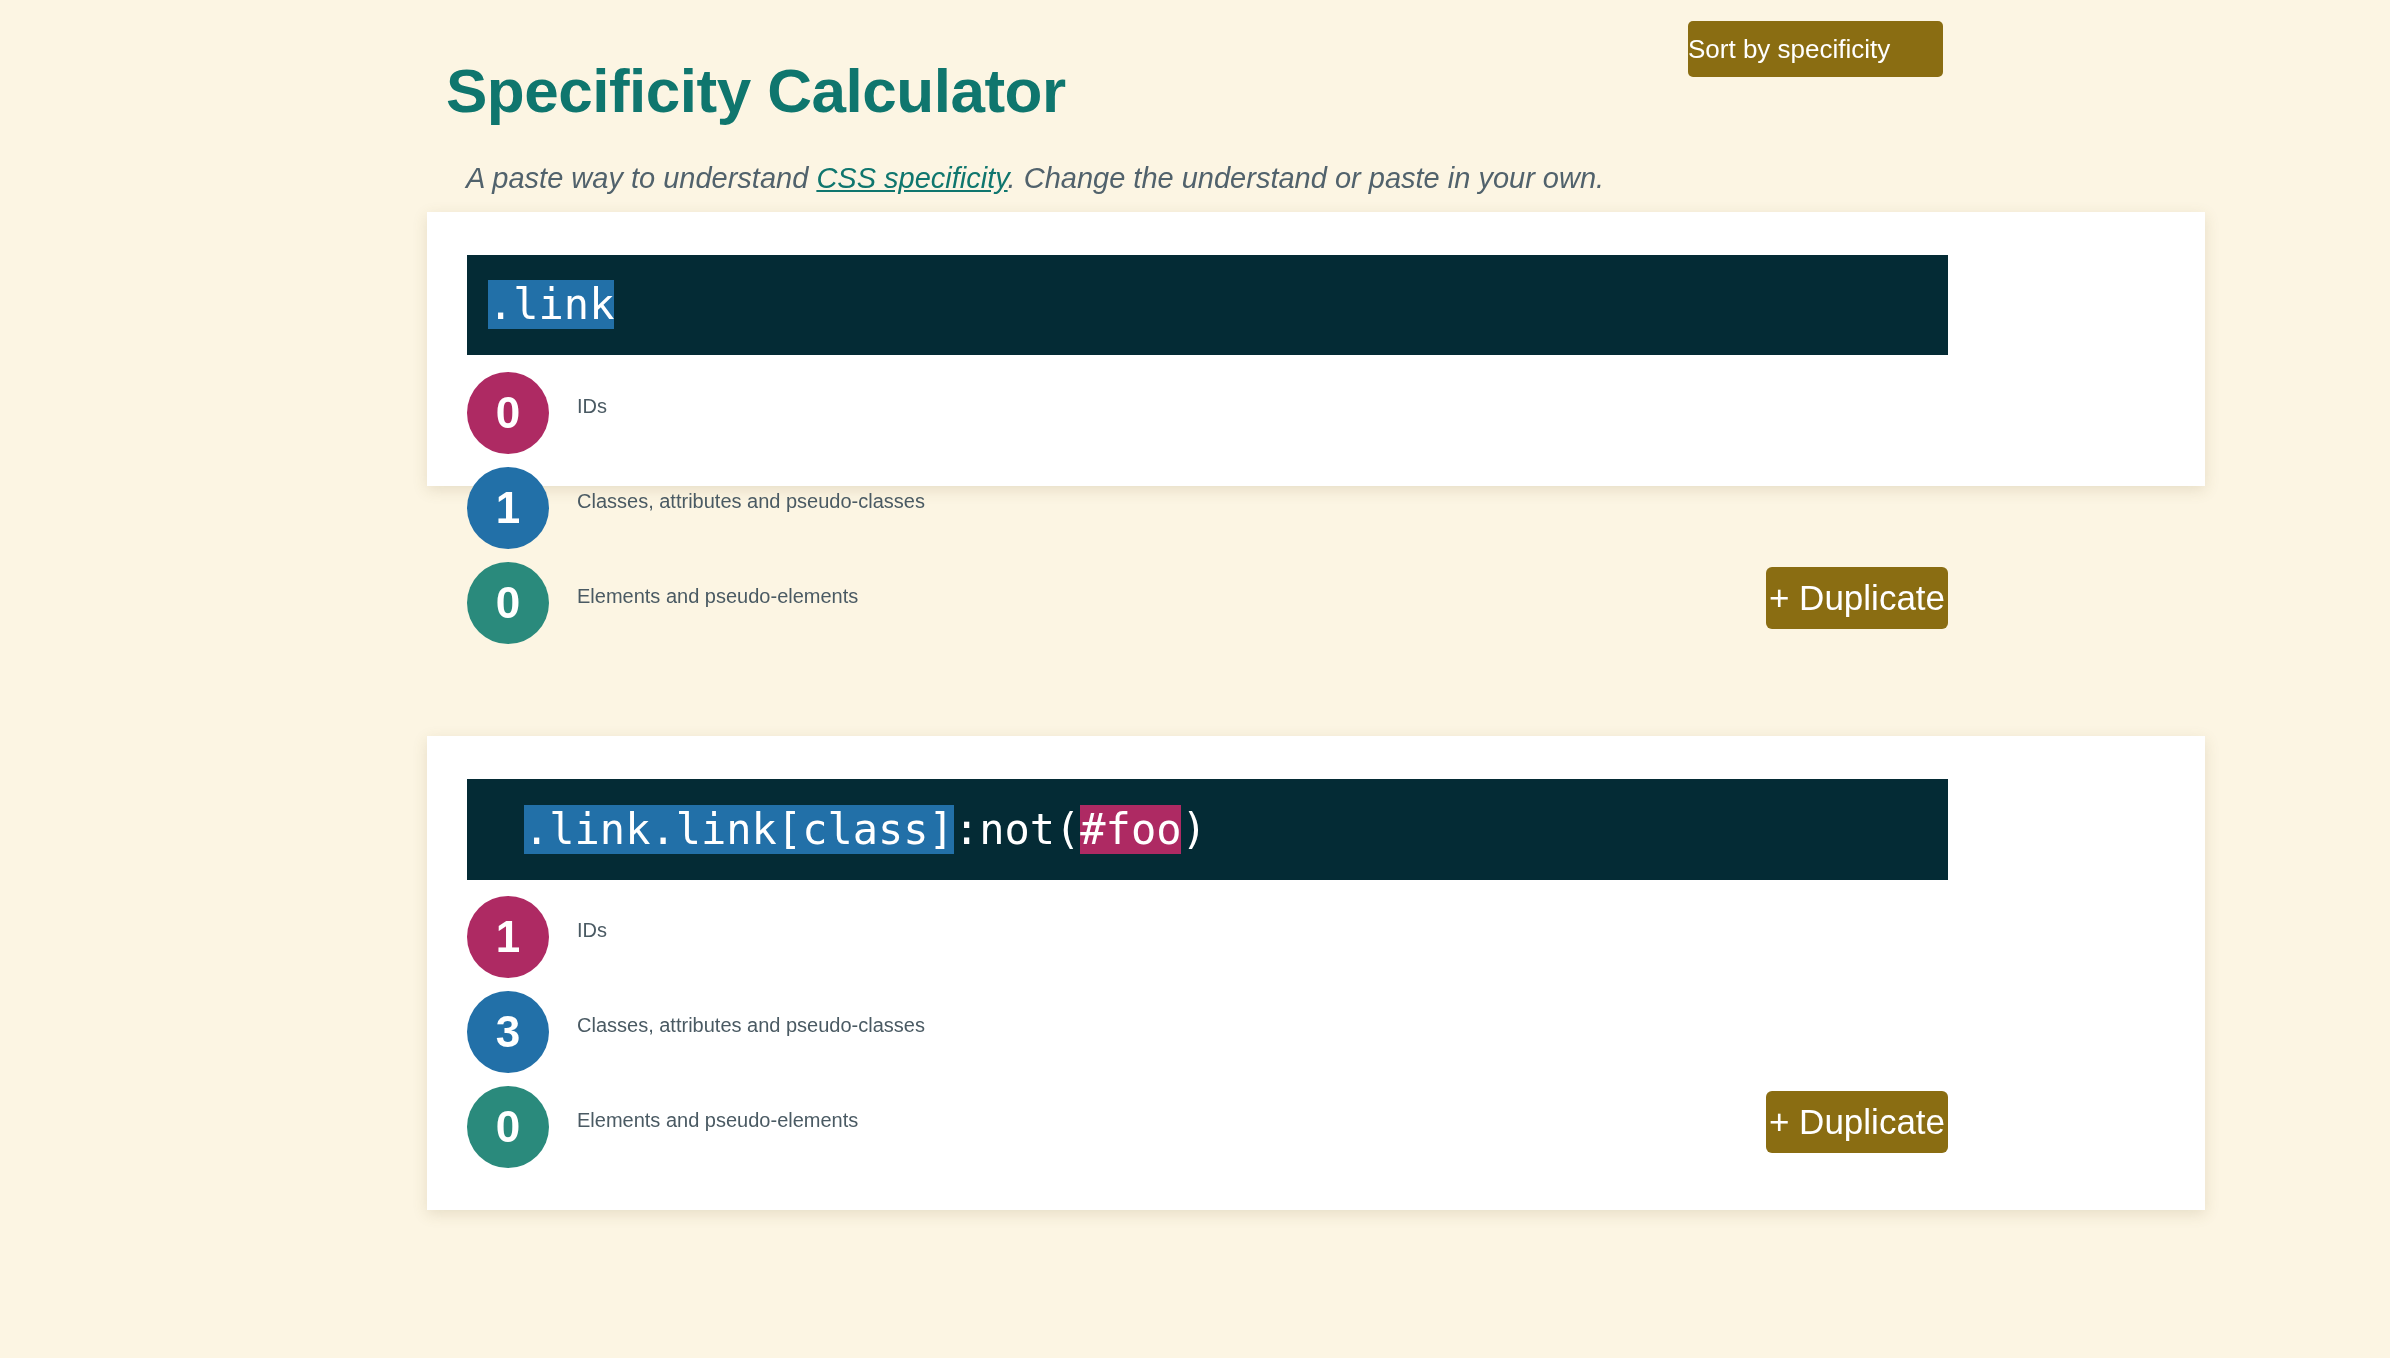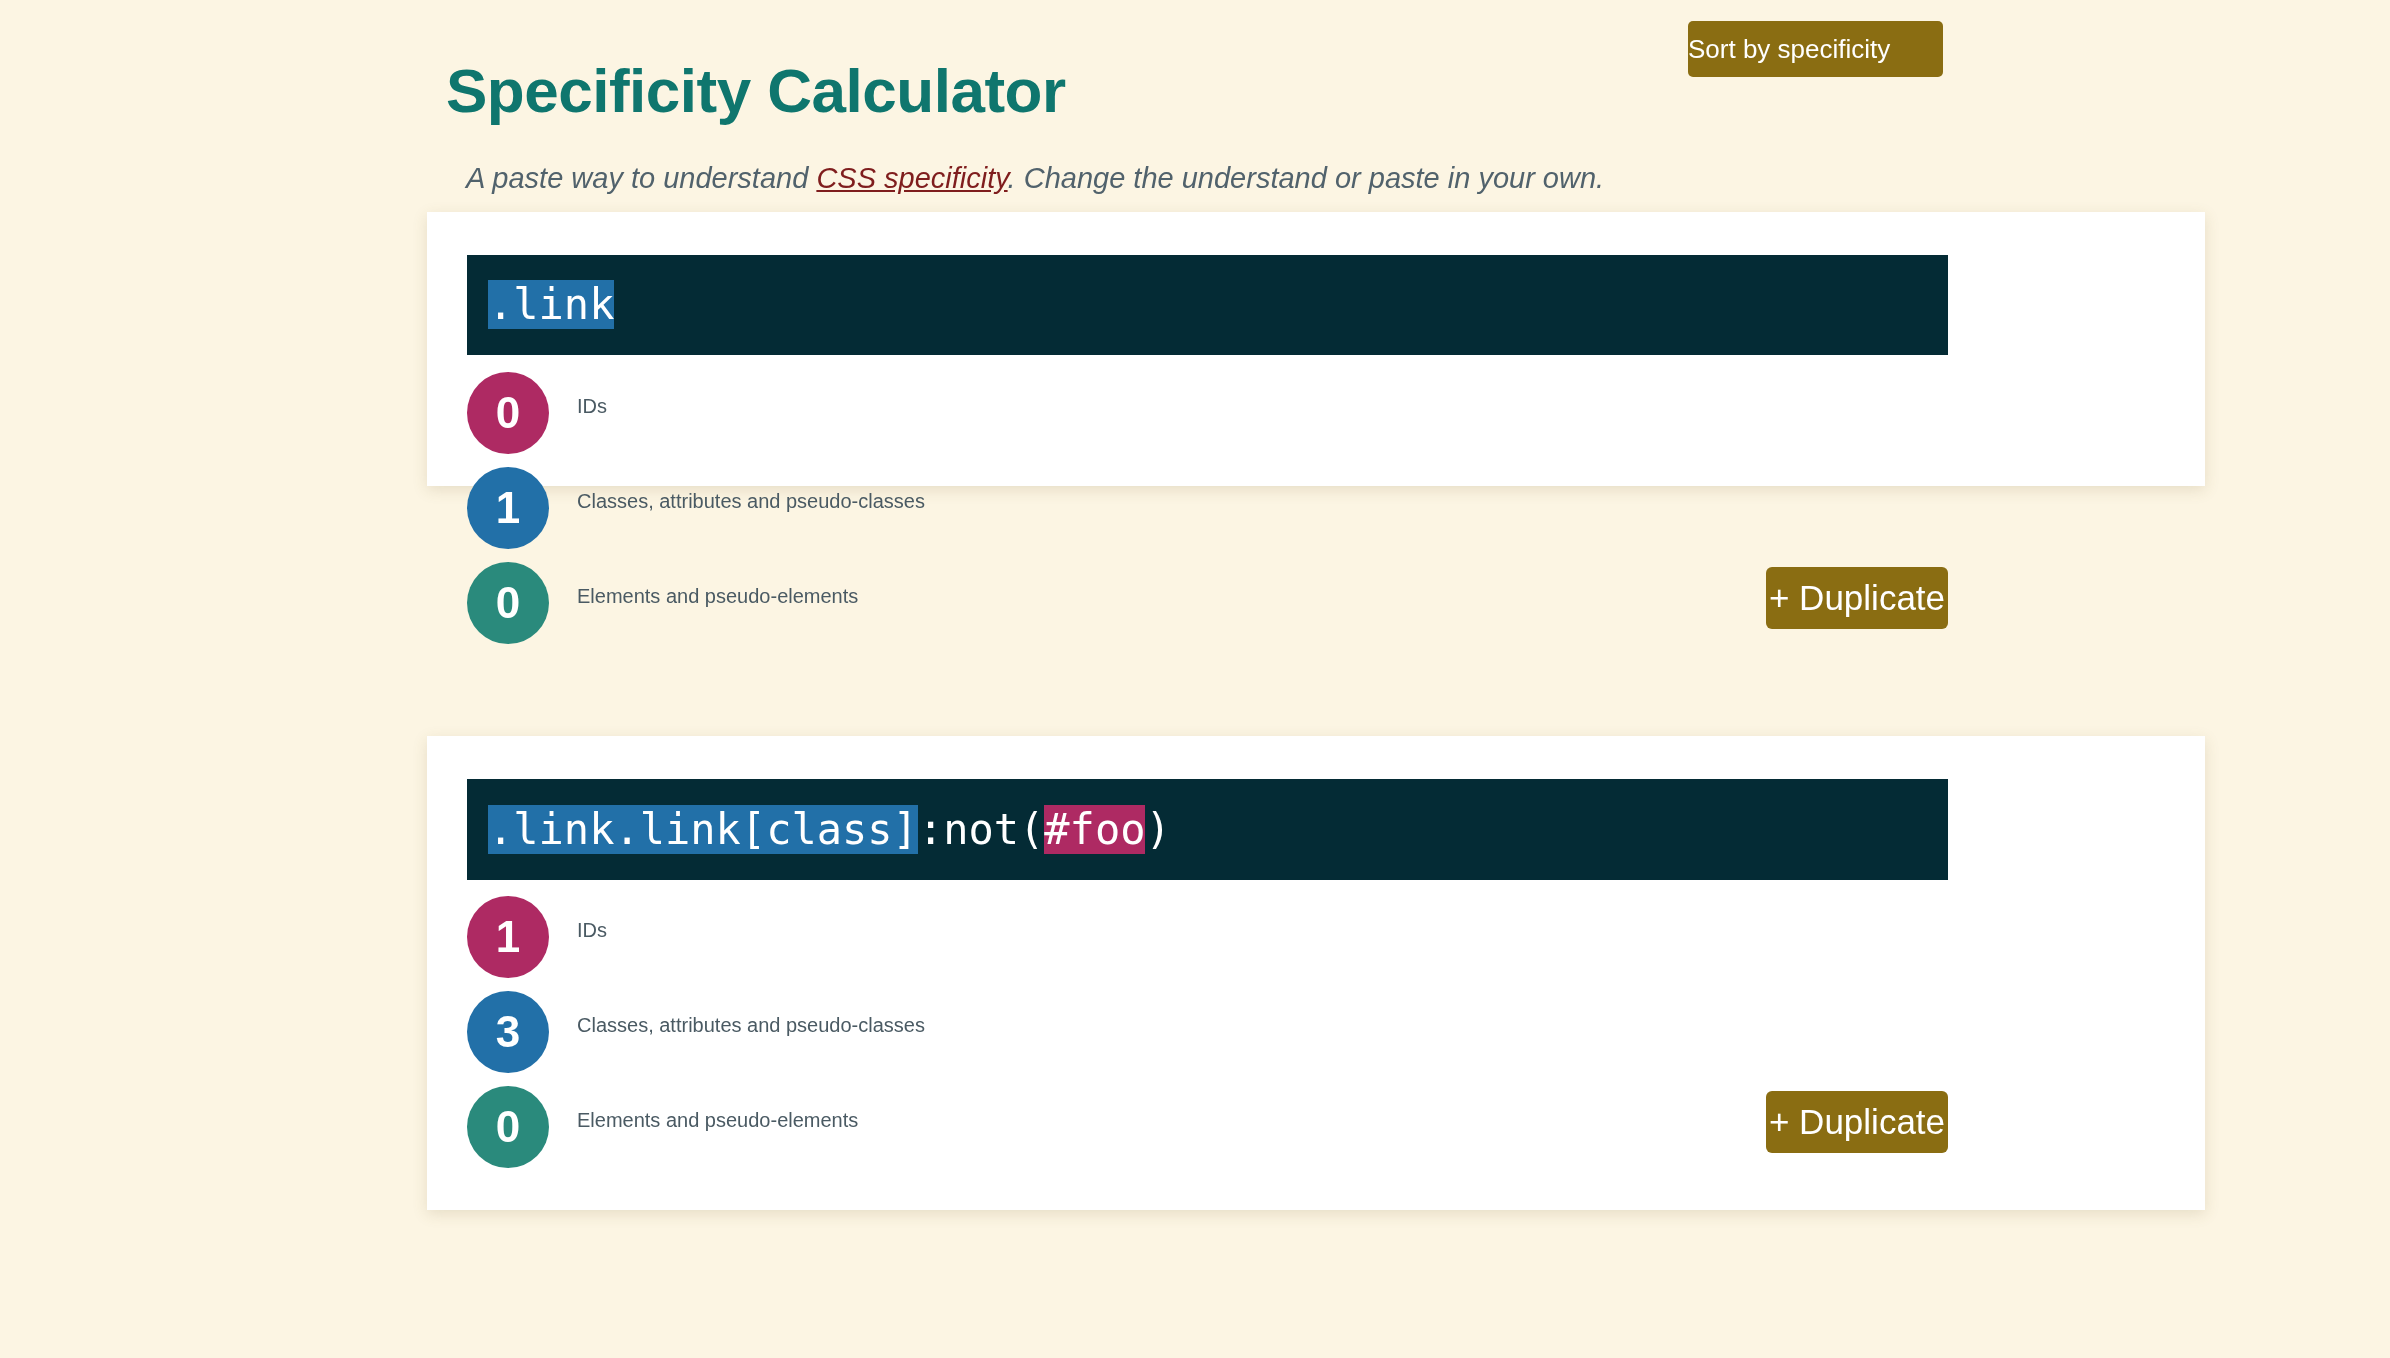--- a/index.html
+++ b/index.html
@@ -40,21 +40,21 @@
   .subtitle {
     position: absolute;
     left: 466px;
     top: 133px;
     font-size: 29px;
     font-style: italic;
     color: #51626c;
     white-space: nowrap;
   }
   .subtitle a {
-    color: #7f1d1d;
+    color: #0f766e;
     text-decoration: underline;
     font-style: italic;
   }
   .sort-button {
     position: absolute;
     left: 1688px;
     top: 21px;
     width: 255px;
     height: 56px;
     background: #8a6d12;
@@ -92,21 +92,21 @@
     left: 40px;
     top: 43px;
     width: 1481px;
     height: 100px;
     background: #042b35;
     box-sizing: border-box;
     display: flex;
     align-items: center;
     overflow: hidden;
   }
-  .code-block-2 { height: 101px; }
+  .code-block-2 { height: 101px; padding-left: 36px; }
   .code-text {
     font-family: "DejaVu Sans Mono", "Liberation Mono", monospace;
     font-size: 42px;
     line-height: 58px;
     color: #ffffff;
     white-space: pre;
     padding-left: 21px;
     letter-spacing: 0px;
   }
   .hl-class { background: #2270a8; }

